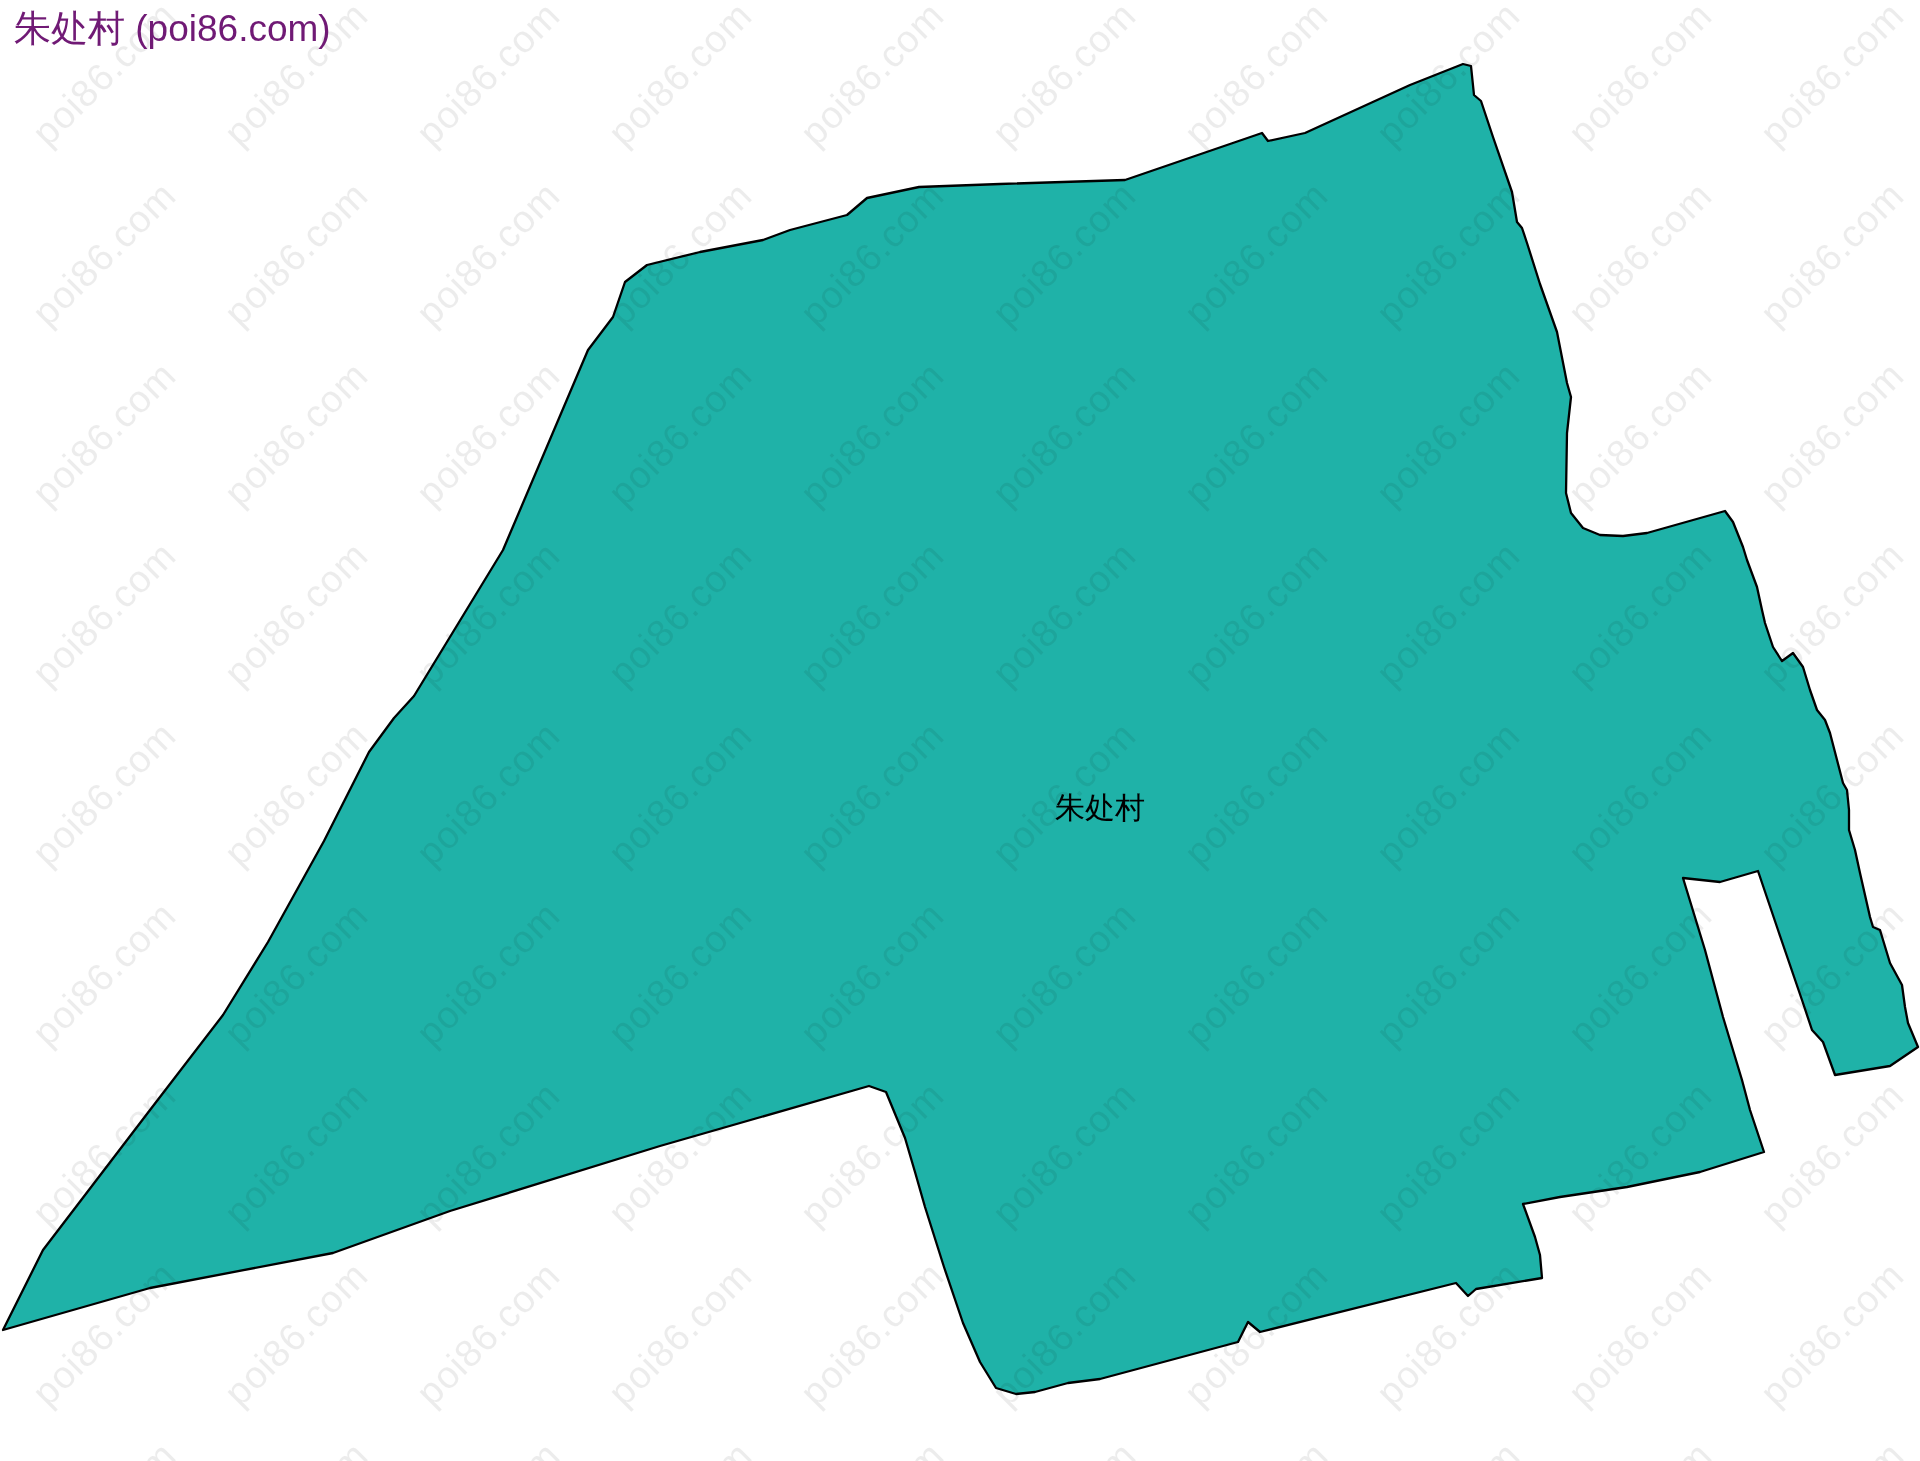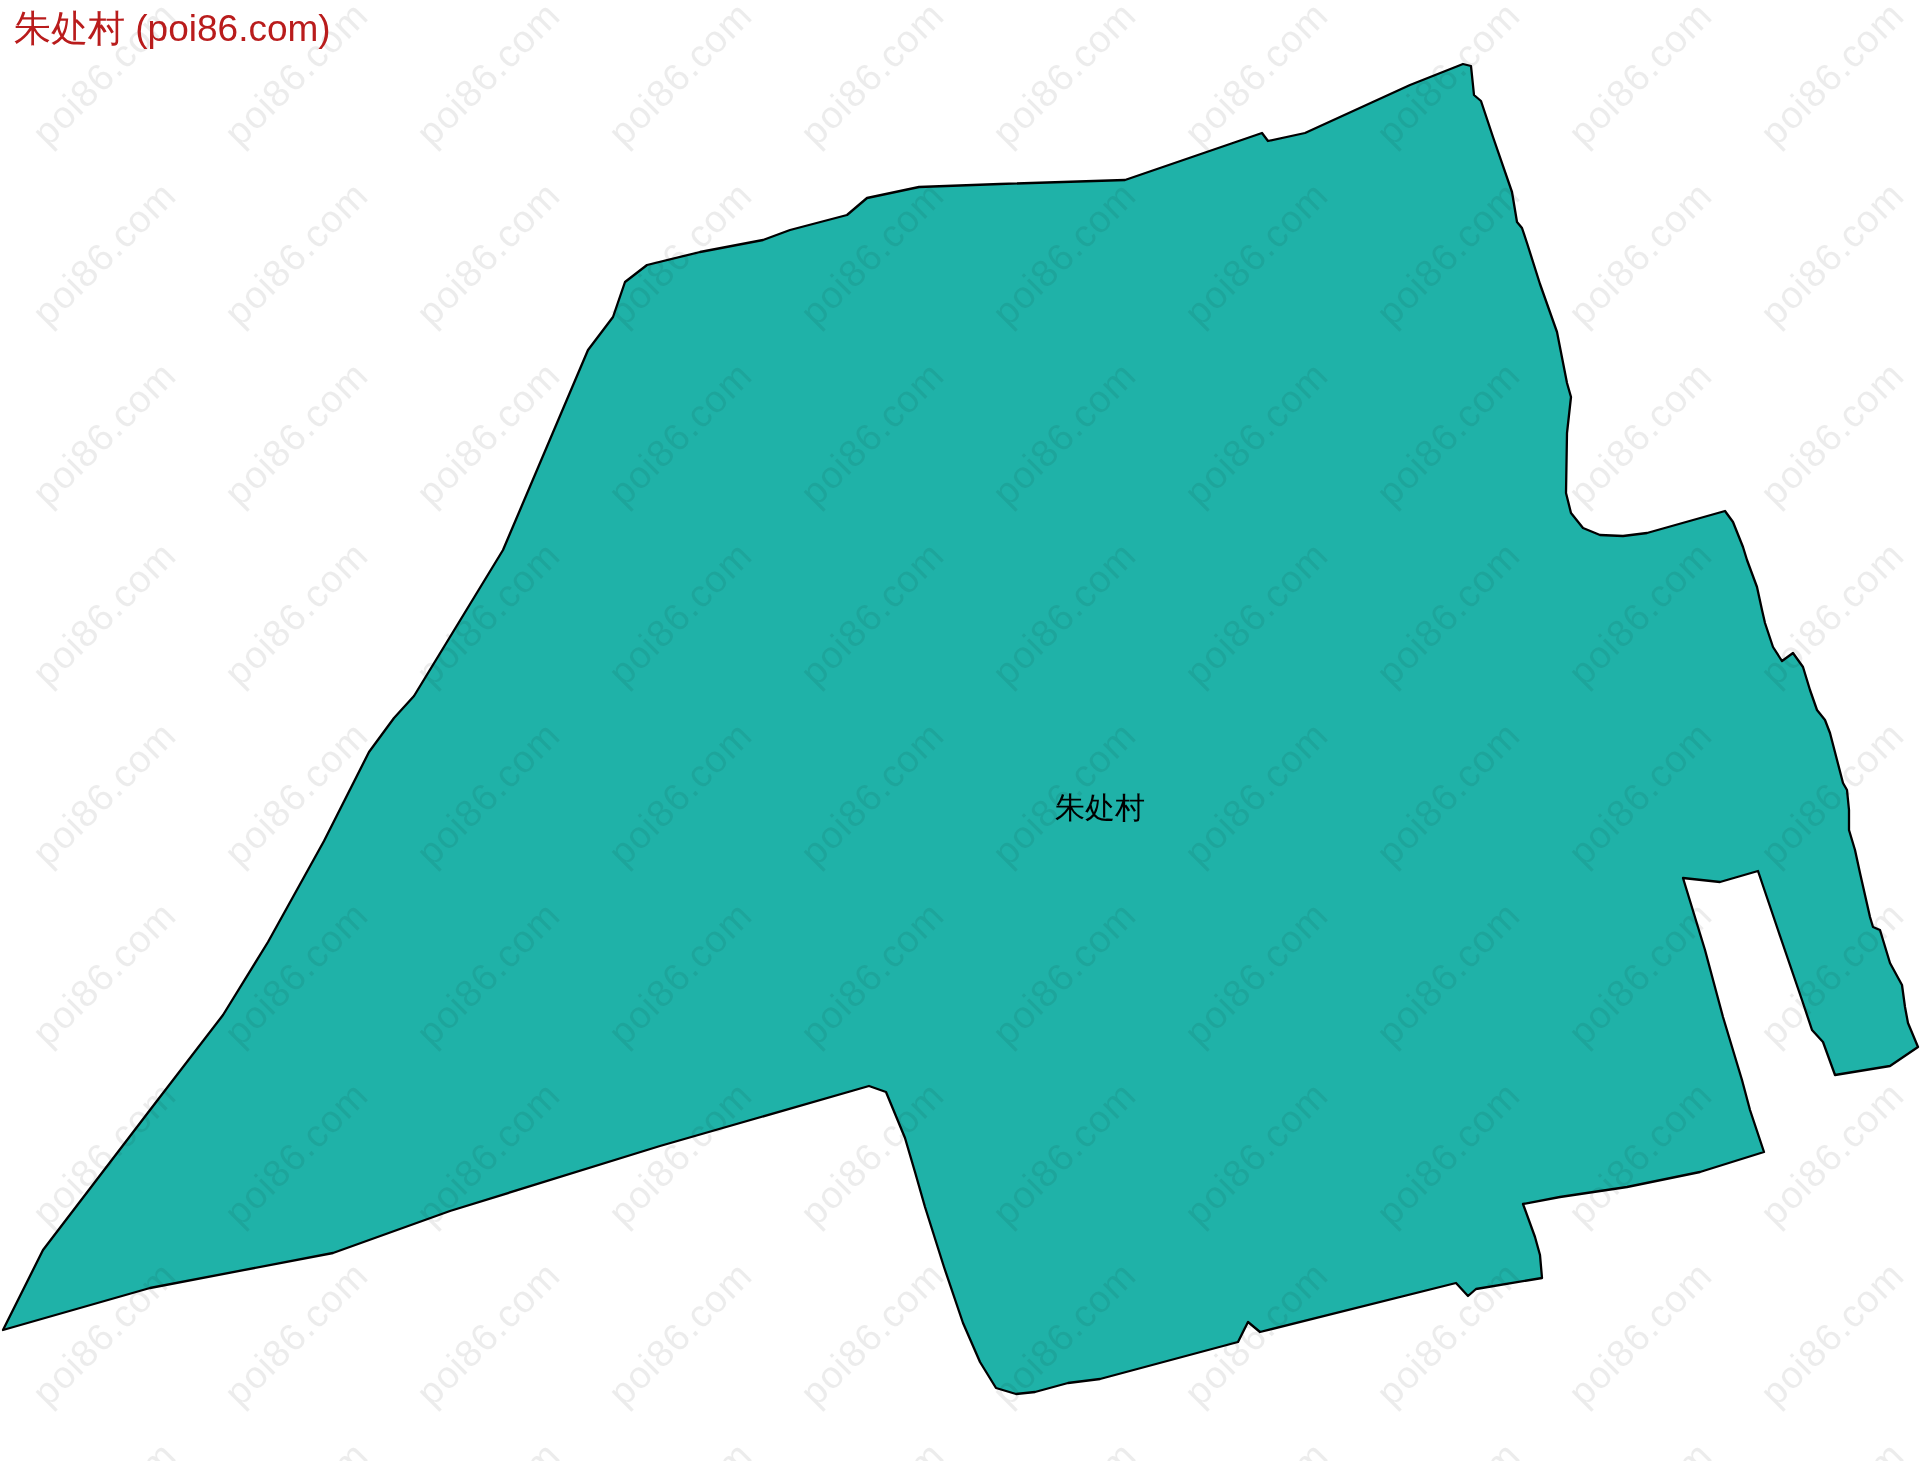--- a/index.html
+++ b/index.html
@@ -38,21 +38,21 @@
     font-size: 30px;
     fill: #000000;
     text-anchor: middle;
   }
   .page-title {
     position: absolute;
     left: 14px;
     top: 6px;
     font-size: 37px;
     line-height: 1.25;
-    color: #b91c1c;
+    color: #701a75;
     white-space: nowrap;
   }
 </style>
 </head>
 <body>
 
 <div class="stage">
 
   <svg class="map-svg" viewBox="0 0 1920 1461" xmlns="http://www.w3.org/2000/svg">
     <defs>

